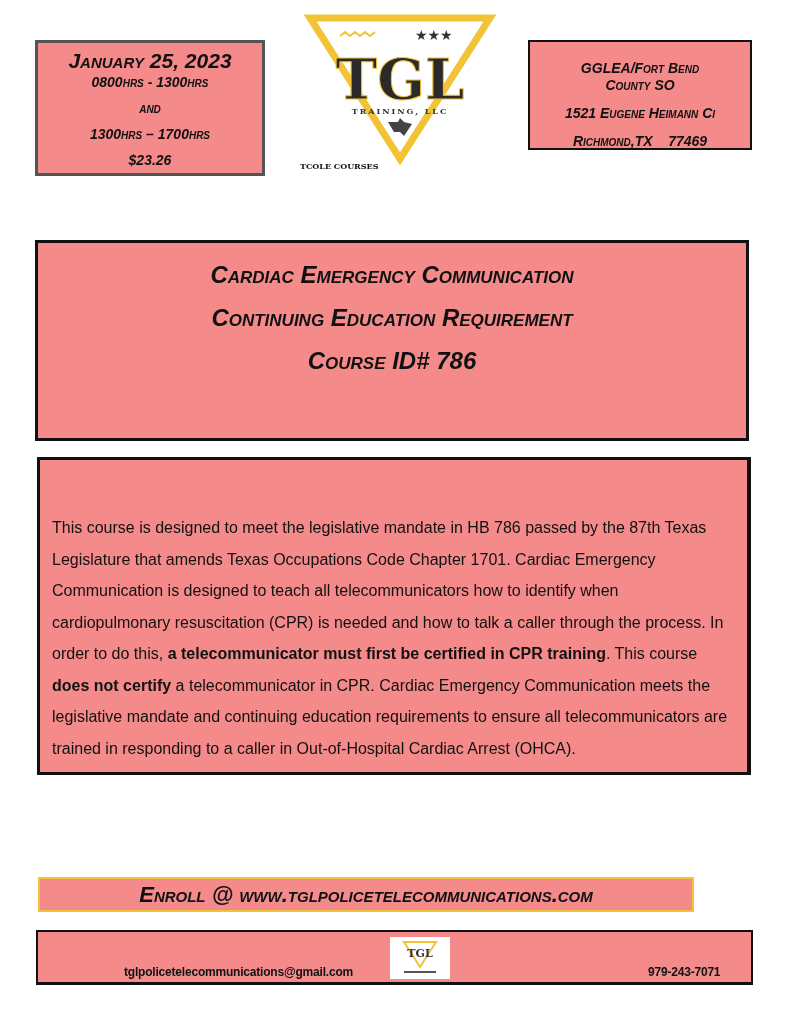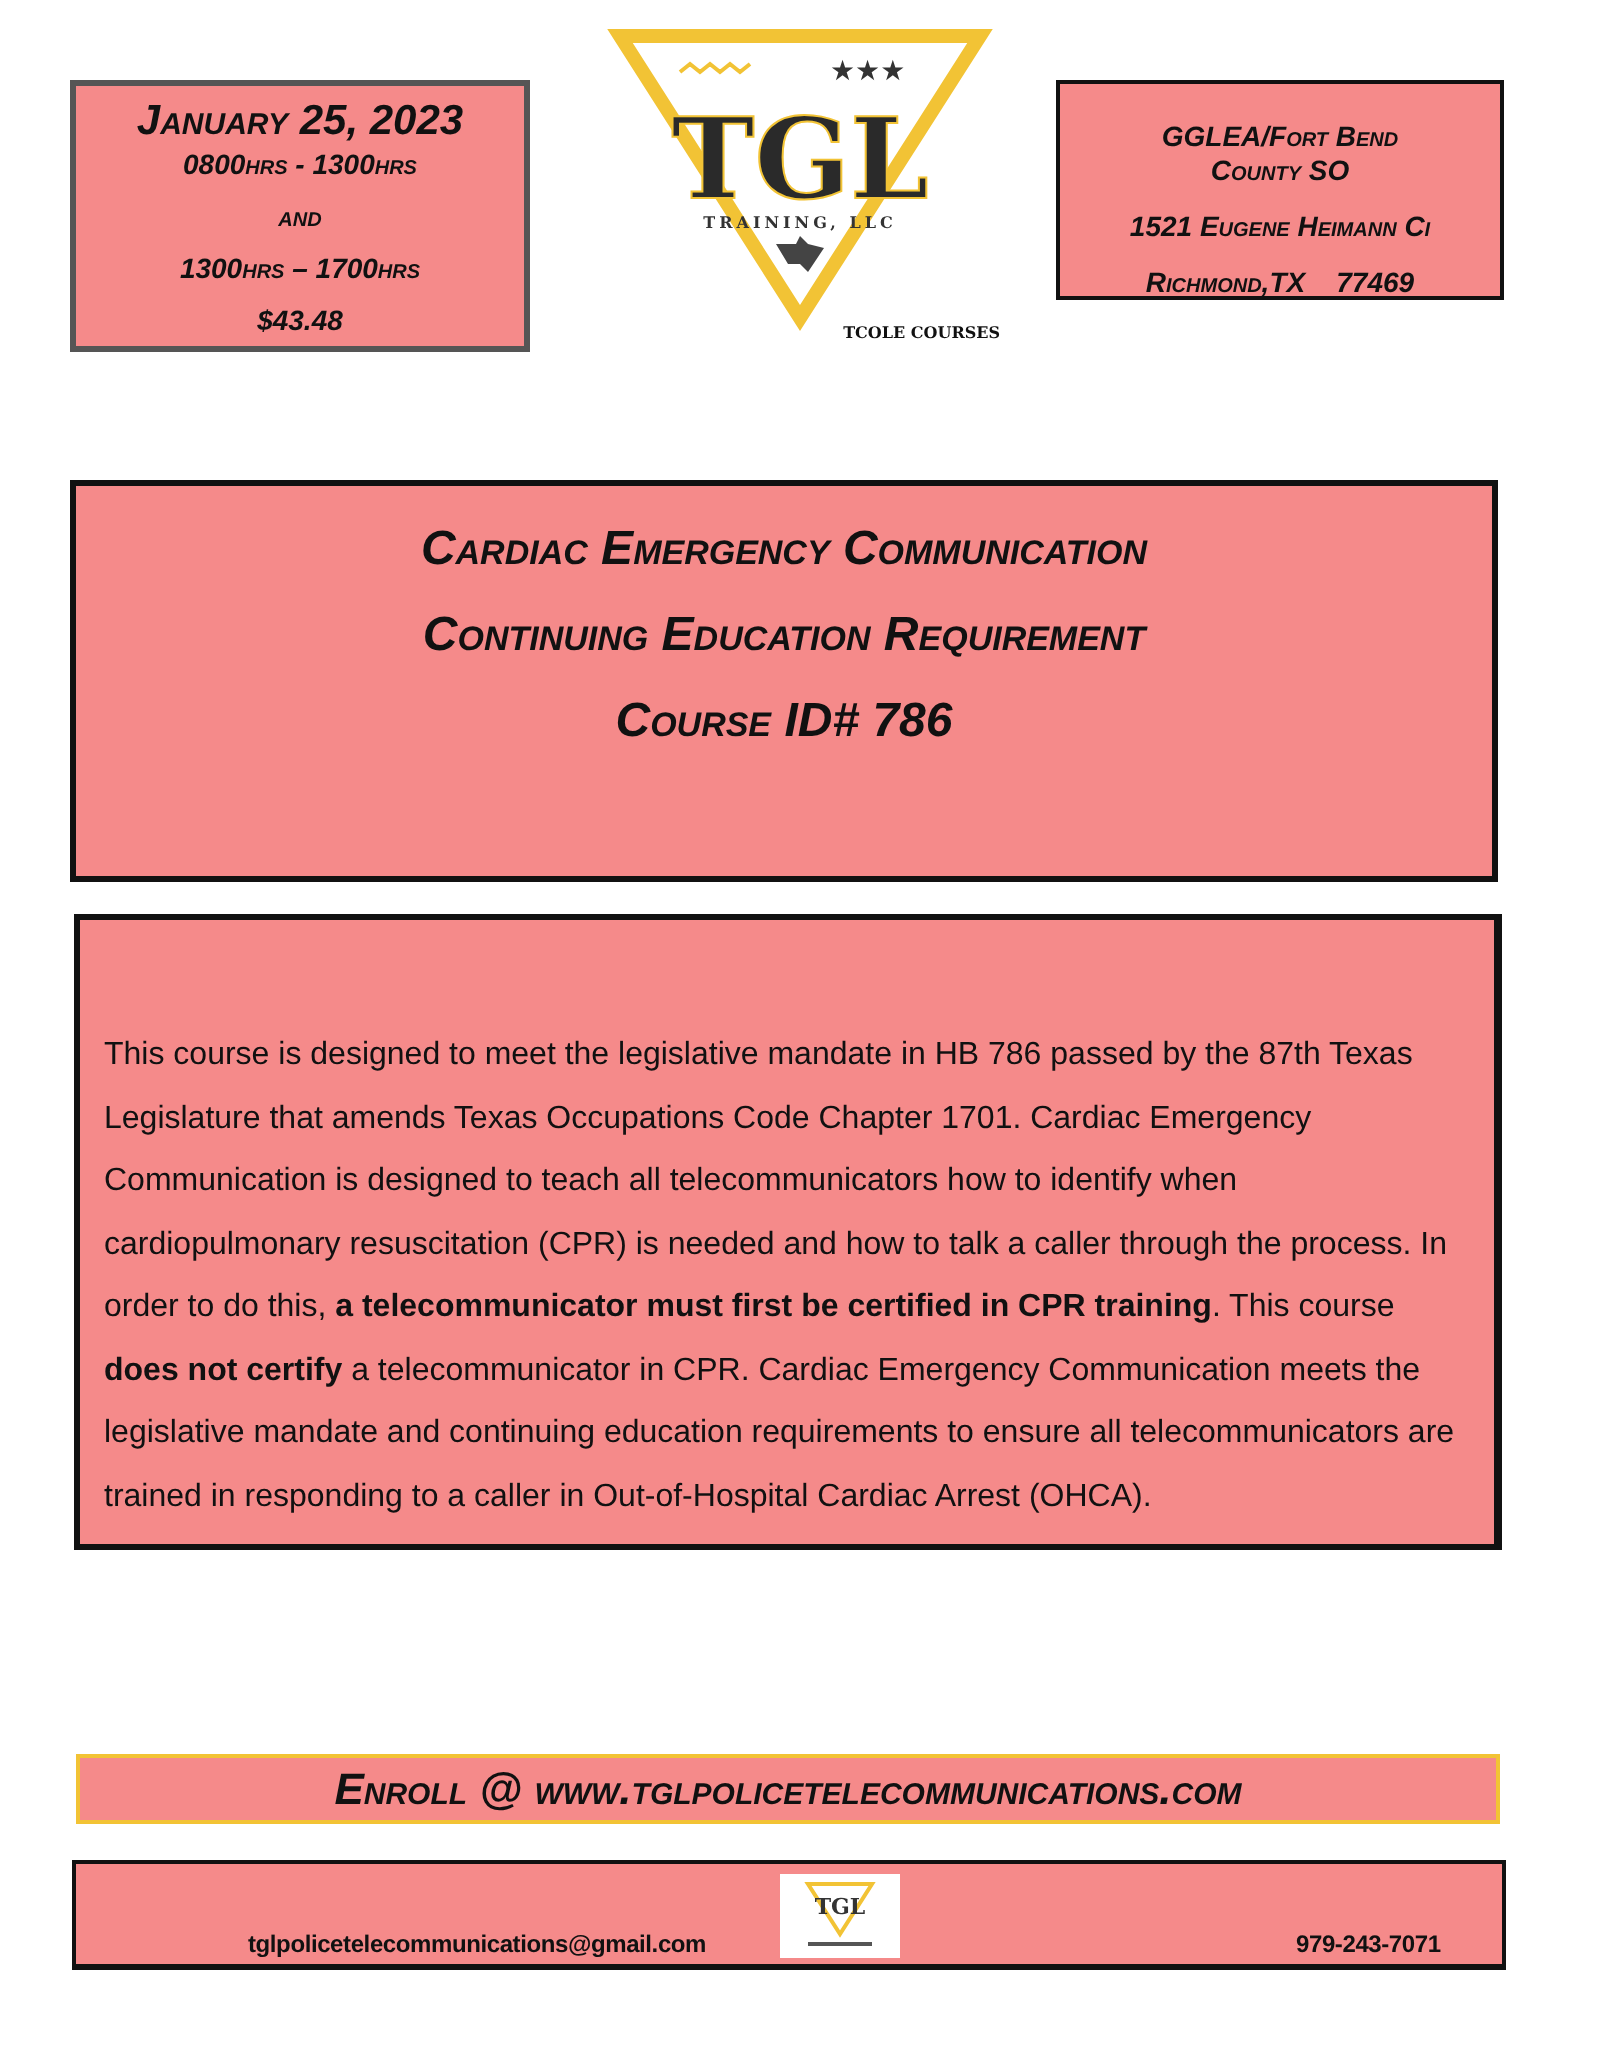--- a/index.html
+++ b/index.html
@@ -8,46 +8,46 @@
   .sc{font-variant:small-caps;font-style:italic;font-weight:bold;font-family:"Liberation Sans",sans-serif;}
   #date-box{left:35px;top:40px;width:230px;height:136px;border:3px solid #555;text-align:center;}
   #date-box .d1{font-size:21px;margin-top:6px;line-height:24px;}
   #date-box .l{font-size:14px;line-height:17px;}
   #loc-box{left:528px;top:40px;width:224px;height:110px;border:2px solid #111;text-align:center;}
   #loc-box .l{font-size:14px;line-height:17px;}
   #logo{position:absolute;left:300px;top:14px;width:200px;height:175px;}
   #title-box{left:35px;top:240px;width:714px;height:201px;border:3px solid #111;text-align:center;padding-top:10px;}
   #title-box .t{font-size:24px;line-height:43px;}
   #body-box{left:37px;top:457px;width:714px;height:318px;border:3px solid #111;border-right-width:4px;padding:52px 10px 0 12px;font-size:16px;line-height:31.5px;}
-  #enroll-box{left:38px;top:877px;width:712px;height:35px;border:2px solid #F2C335;text-align:center;font-size:22px;line-height:31px;}
+  #enroll-box{left:38px;top:877px;width:656px;height:35px;border:2px solid #F2C335;text-align:center;font-size:22px;line-height:31px;}
   #footer-box{left:36px;top:930px;width:717px;height:55px;border:2px solid #111;border-bottom-width:3px;}
   .ft{position:absolute;top:33px;font-size:12px;font-weight:bold;font-family:"Liberation Sans Narrow","Liberation Sans",sans-serif;letter-spacing:-0.2px;margin-left:28px;}
   #mini-logo{position:absolute;left:352px;top:5px;width:60px;height:42px;background:#fff;}
 </style>
 </head>
 <body>
 
 <div class="box sc" id="date-box">
   <div class="d1">January 25, 2023</div>
   <div class="l" style="margin-top:1px">0800hrs - 1300hrs</div>
   <div class="l" style="margin-top:9px">and</div>
   <div class="l" style="margin-top:9px">1300hrs – 1700hrs</div>
-  <div class="l" style="margin-top:9px">$43.48</div>
+  <div class="l" style="margin-top:9px">$23.26</div>
 </div>
 
 <div id="logo">
   <svg width="200" height="175" viewBox="0 0 200 175">
     <polygon points="10,4 190,4 100,145" fill="none" stroke="#F2C335" stroke-width="7"></polygon>
     <path d="M40 22 l5 -4 l5 4 l5 -4 l5 4 l5 -4 l5 4 l5 -4" fill="none" stroke="#F2C335" stroke-width="2"></path>
     <text x="115" y="26" font-size="14" fill="#333">★★★</text>
     <text x="100" y="85" text-anchor="middle" font-family="DejaVu Serif, serif" font-weight="bold" font-size="56" fill="#2a2a2a" stroke="#F2C335" stroke-width="1">TGL</text>
     <text x="100" y="100" text-anchor="middle" font-family="DejaVu Serif, serif" font-weight="bold" font-size="8" fill="#333" letter-spacing="2">TRAINING, LLC</text>
     <path d="M88 108 l10 0 l2 -4 l4 4 l8 2 l-4 6 l-4 6 l-4 -4 l-6 0 z" fill="#444"></path>
   </svg>
-  <div style="position:absolute;top:147px;width:200px;text-align:right;font-family:'DejaVu Serif',serif;font-weight:bold;font-size:8px;line-height:10px;">
+  <div style="position:absolute;top:147px;width:200px;text-align:left;font-family:'DejaVu Serif',serif;font-weight:bold;font-size:8px;line-height:10px;">
     <div>TCOLE COURSES</div>
   </div>
 </div>
 
 <div class="box sc" id="loc-box">
   <div class="l" style="margin-top:18px">GGLEA/Fort Bend</div>
   <div class="l">County SO</div>
   <div class="l" style="margin-top:11px">1521 Eugene Heimann Ci</div>
   <div class="l" style="margin-top:11px;white-space:pre">Richmond,TX    77469</div>
 </div>

